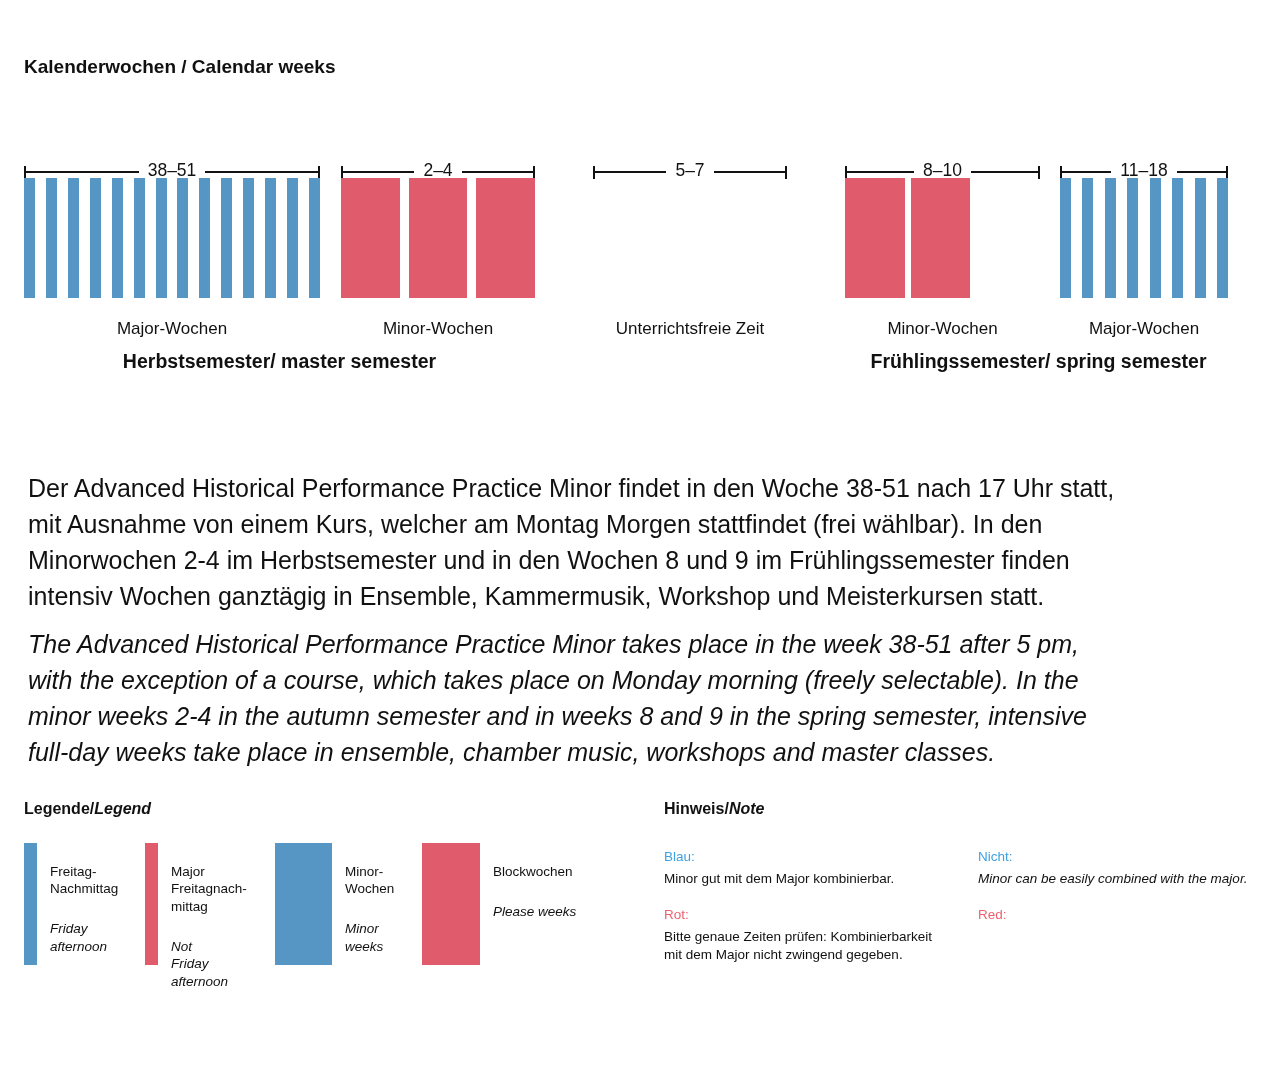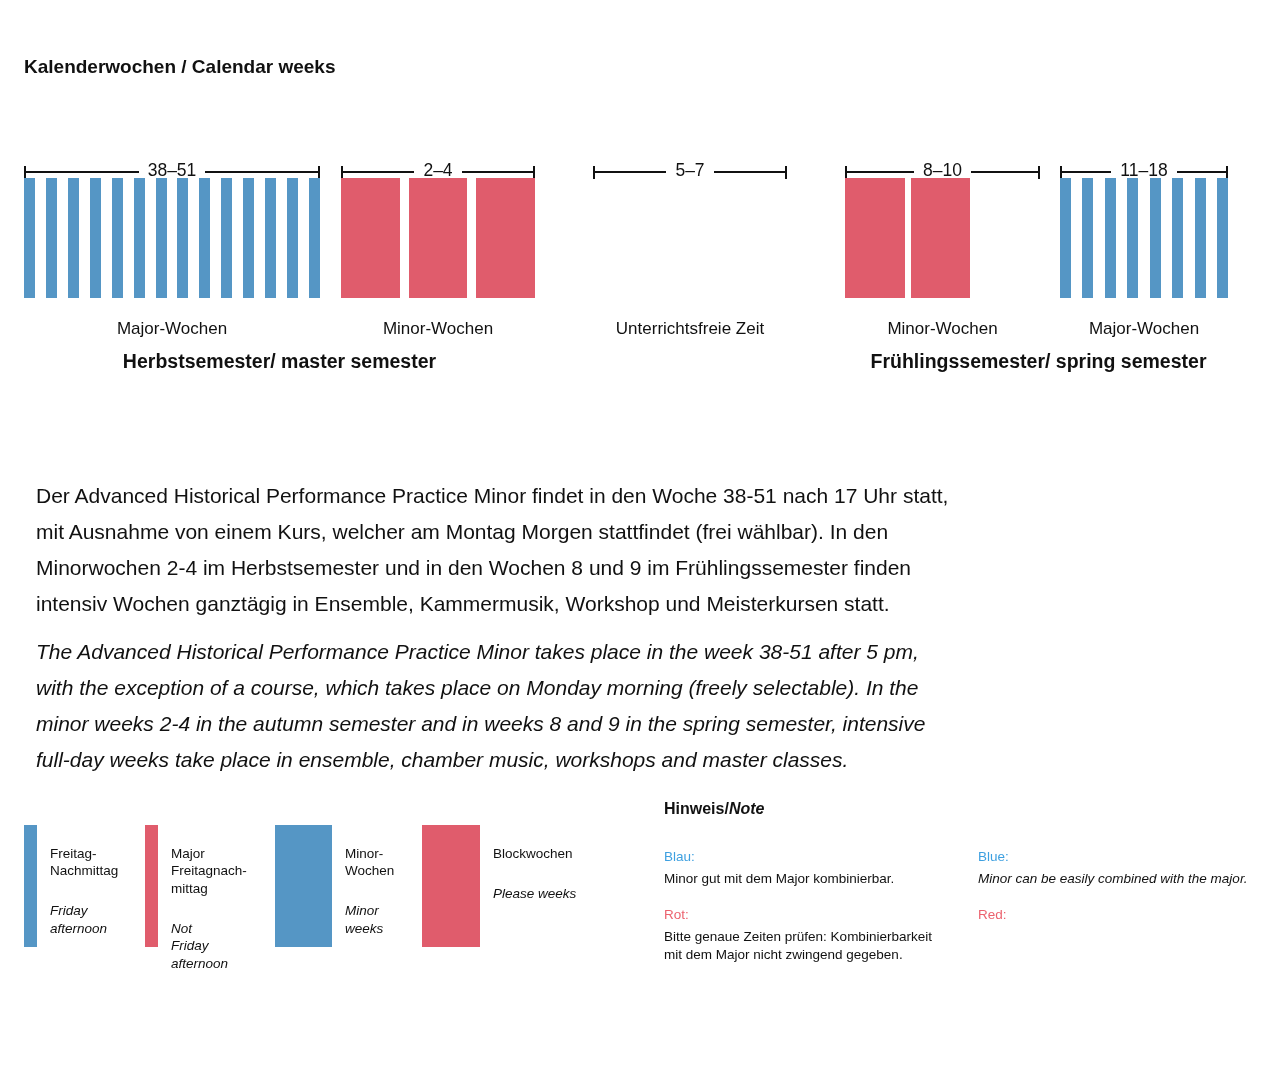--- a/index.html
+++ b/index.html
@@ -31,21 +31,21 @@
   .bar.solid{flex:1 1 auto;}
   .bar.blue{background:var(--bar-blue,#5596C5);}
   .bar.red{background:var(--bar-red,#E05C6C);}
 
   .glabel{position:absolute;left:-40px;right:-40px;top:169px;text-align:center;font-size:17px;}
   .sem{position:absolute;top:200px;font-size:19.5px;font-weight:bold;text-align:center;}
   .sem1{left:24px;width:511px;}
   .sem2{left:840px;width:397px;}
 
   
-  .para{position:absolute;left:24px;width:1232px;margin:12px;font-size:21px;line-height:36px;
+  .para{position:absolute;left:24px;width:1232px;margin:4px;font-size:25px;line-height:36px;
         white-space:pre-line;}
   .para.de{top:466px;}
   .para.en{top:622px;font-style:italic;}
 
   
   .legend{position:absolute;left:24px;top:800px;width:600px;}
   .sec-title{font-size:16px;font-weight:bold;margin:0;}
   .sec-title .it{font-style:italic;}
   .legend-row{position:relative;margin-top:25px;height:122px;}
   .swatch{position:absolute;top:0;height:122px;}
@@ -176,20 +176,21 @@
   <p class="para de">Der Advanced Historical Performance Practice Minor findet in den Woche 38-51 nach 17 Uhr statt,
 mit Ausnahme von einem Kurs, welcher am Montag Morgen stattfindet (frei wählbar). In den
 Minorwochen 2-4 im Herbstsemester und in den Wochen 8 und 9 im Frühlingssemester finden
 intensiv Wochen ganztägig in Ensemble, Kammermusik, Workshop und Meisterkursen statt.</p>
   <p class="para en">The Advanced Historical Performance Practice Minor takes place in the week 38-51 after 5 pm,
 with the exception of a course, which takes place on Monday morning (freely selectable). In the
 minor weeks 2-4 in the autumn semester and in weeks 8 and 9 in the spring semester, intensive
 full-day weeks take place in ensemble, chamber music, workshops and master classes.</p>
 
   <div class="legend">
+    <h2 class="sec-title"><span>Legende/</span><span class="it">Legend</span></h2>
     <div class="legend-row">
       <div class="swatch sw1"></div>
       <div class="ltext lt1">
         <div class="de">Freitag-
 Nachmittag</div>
         <div class="en">Friday
 afternoon</div>
       </div>
       <div class="swatch sw2"></div>
       <div class="ltext lt2">
@@ -219,20 +220,20 @@
     <h2 class="sec-title"><span>Hinweis/</span><span class="it">Note</span></h2>
     <div class="note-cols">
       <div class="ncol ncol-de">
         <div class="nhead c-blue">Blau:</div>
         <div class="ntext">Minor gut mit dem Major kombinierbar.</div>
         <div class="nhead c-red">Rot:</div>
         <div class="ntext">Bitte genaue Zeiten prüfen: Kombinierbarkeit
 mit dem Major nicht zwingend gegeben.</div>
       </div>
       <div class="ncol ncol-en">
-        <div class="nhead c-blue">Blue:</div>
+        <div class="nhead c-blue">Nicht:</div>
         <div class="ntext">Minor can be easily combined with the major.</div>
         <div class="nhead c-red">Red:</div>
       </div>
     </div>
   </div>
 
 </div>
 
 </body></html>

